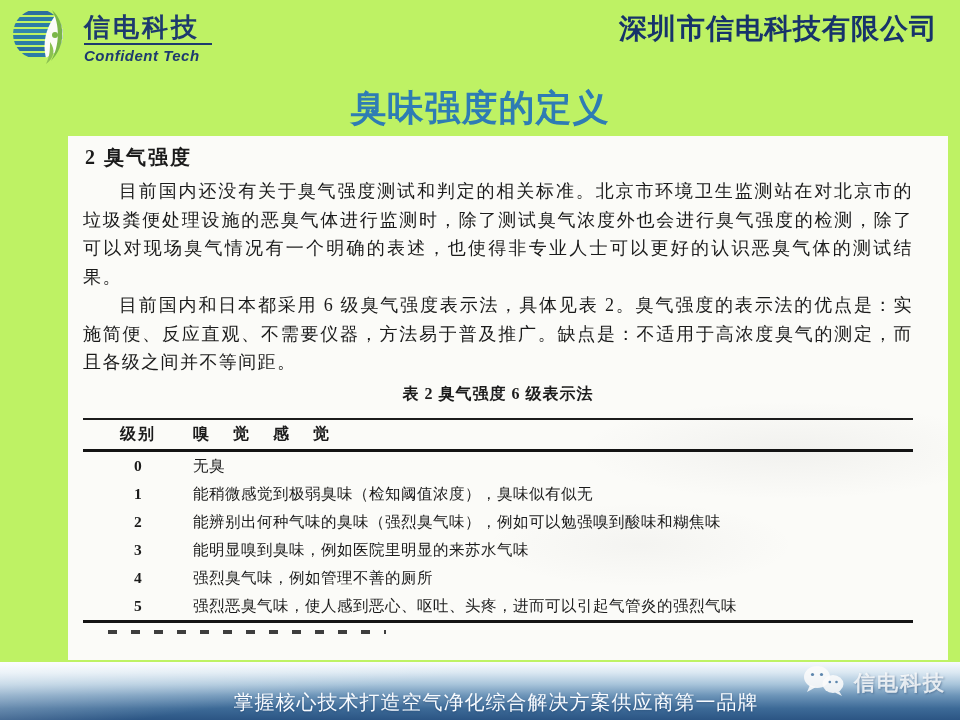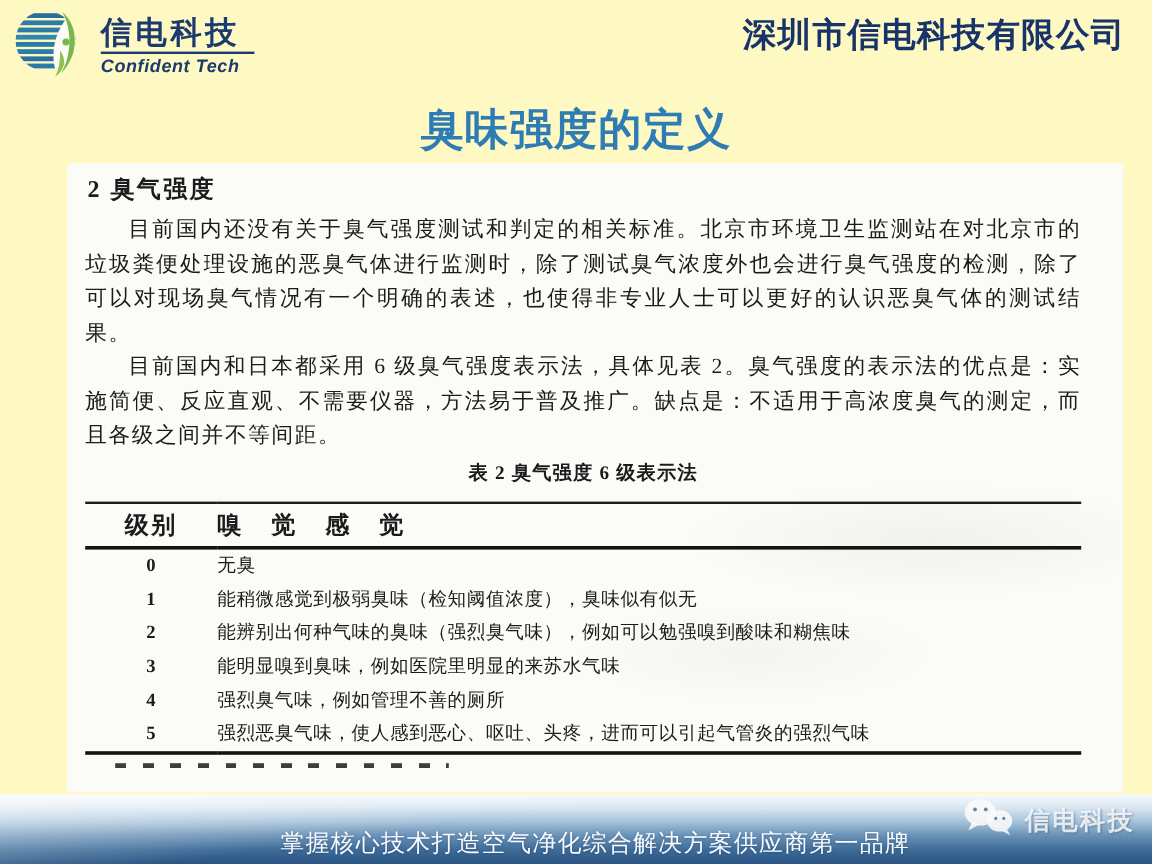--- a/index.html
+++ b/index.html
@@ -1,60 +1,60 @@
 <!DOCTYPE html>
 <html><head>
 <meta charset="utf-8">
 <style>
   html,body{margin:0;padding:0;}
   .slide{
     position:relative; width:960px; height:720px; overflow:hidden;
-    background:#fef9c3;
+    background:#bef264;
     font-family:"Liberation Sans", sans-serif;
   }
   
   .logo-icon{position:absolute; left:10px; top:4px; width:64px; height:64px;}
   .logo-text{position:absolute; left:84px; top:13px; width:170px;}
   .logo-cn{font-size:26px; font-weight:bold; color:#1d3a6e; letter-spacing:3px; line-height:28px;}
   .logo-divider{height:2px; background:#1d3a6e; margin:2px 0 2px 0; width:128px;}
   .logo-en{font-size:15px; font-weight:bold; font-style:italic; color:#1d3a6e; letter-spacing:0.5px;}
   .company-name{
     position:absolute; top:10px; right:22px;
     font-size:28px; font-weight:bold; color:#17336a; letter-spacing:1px;
   }
   
   .page-title{
     position:absolute; top:84px; left:0; width:100%;
     text-align:center; font-size:36px; font-weight:600;
     color:#2e7cb4; letter-spacing:1px;
   }
   
   .doc{
-    position:absolute; left:56px; top:136px; width:880px; height:524px;
+    position:absolute; left:68px; top:136px; width:880px; height:524px;
     background:
       radial-gradient(300px 70px at 82% 60%, rgba(110,110,110,.07), transparent 70%),
       radial-gradient(220px 60px at 65% 78%, rgba(110,110,110,.05), transparent 70%),
       #fbfbf8;
     font-family:"Liberation Serif", serif; color:#1b1b1b;
     box-sizing:border-box; padding:8px 35px 0 15px;
   }
   .doc-heading{font-size:20px; font-weight:bold; letter-spacing:2px; margin:0 0 6px 2px;}
   .para{
     margin:0; text-indent:2em; text-align:justify;
     font-size:18px; line-height:28.5px; letter-spacing:1.4px;
   }
   .table-caption{
     text-align:center; font-weight:bold; font-size:16px;
     margin:7px 0 13px 0; letter-spacing:1px;
   }
   table.odor-table{border-collapse:collapse; width:100%;}
   table.odor-table thead tr{
     border-top:2px solid #1c1c1c; border-bottom:3px solid #141414;
   }
-  table.odor-table th{font-size:20px; font-weight:bold; padding:4px 0;}
+  table.odor-table th{font-size:16px; font-weight:bold; padding:4px 0;}
   th.col-level{width:110px; text-align:center; letter-spacing:2px;}
   th.col-sense{text-align:left; padding-left:255px; letter-spacing:10px;}
   table.odor-table td{font-size:15.5px; padding:3px 0; line-height:22px; letter-spacing:0.5px;}
   td.level-cell{text-align:center; font-weight:bold;}
   td.desc-cell{text-align:left;margin-top:32px;}
   table.odor-table{border-bottom:3px solid #141414;}
   .clipped-line{
     margin:7px 0 0 25px; height:4px; width:278px; opacity:.85;
     background:repeating-linear-gradient(90deg,#1c1c1c 0 9px, transparent 9px 23px);
   }

